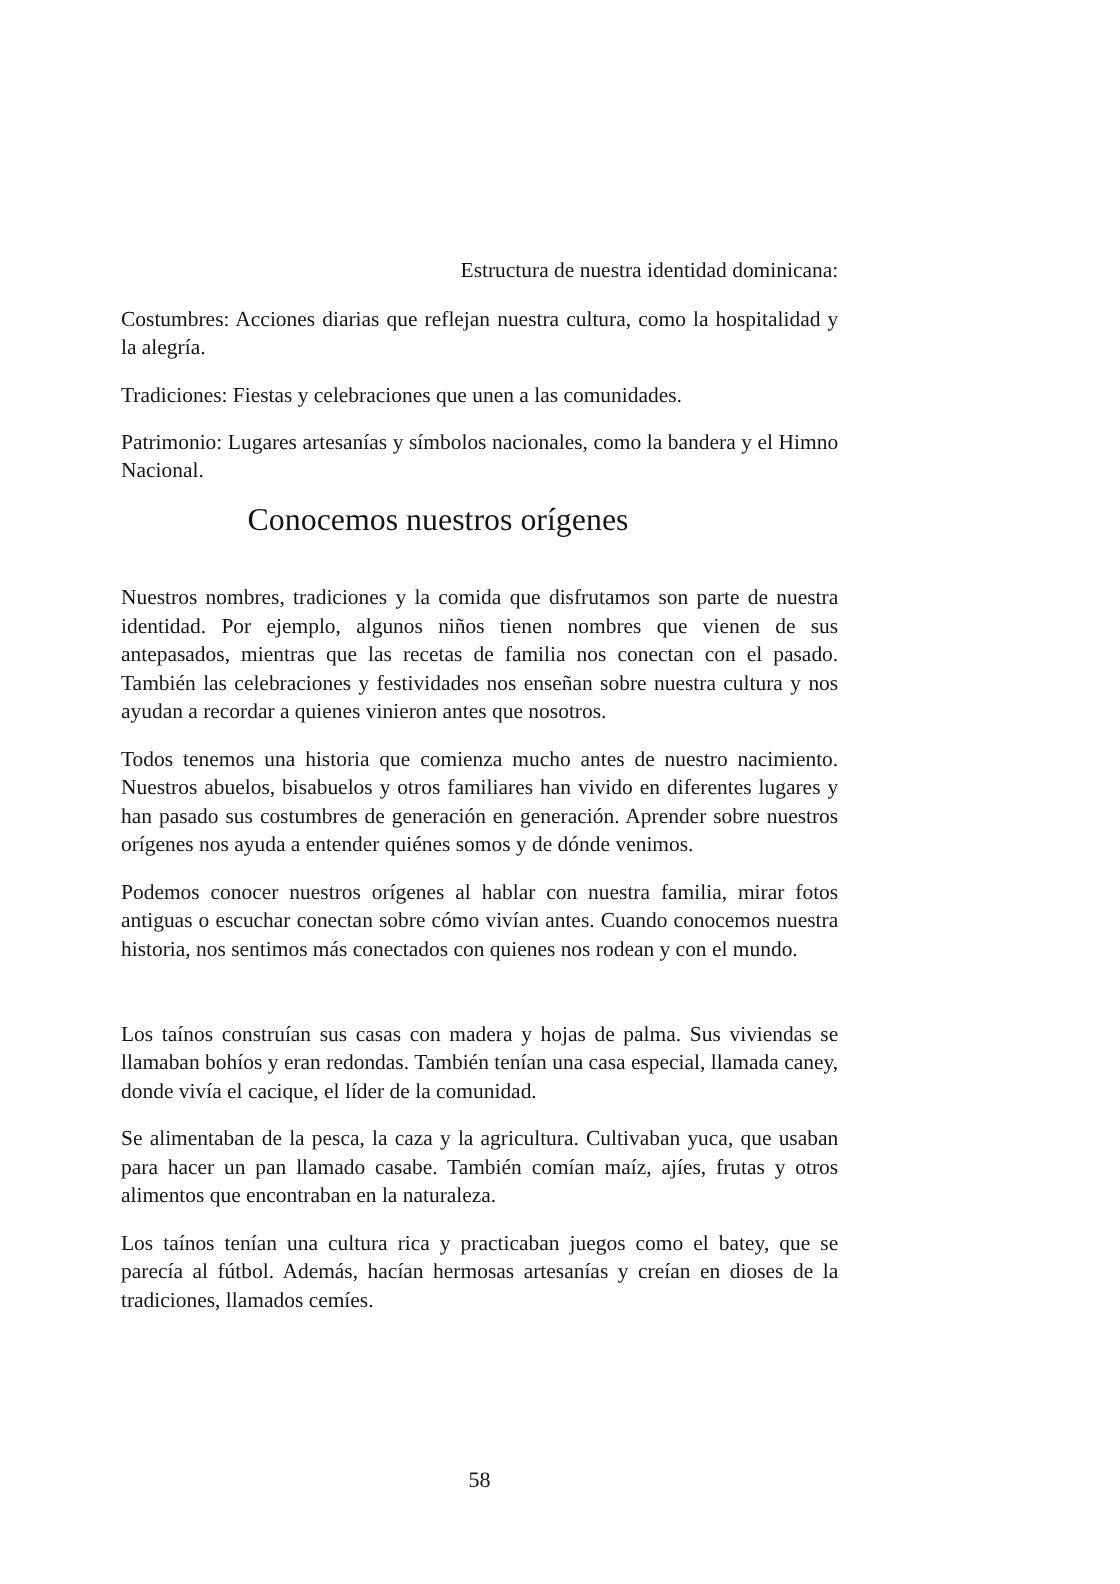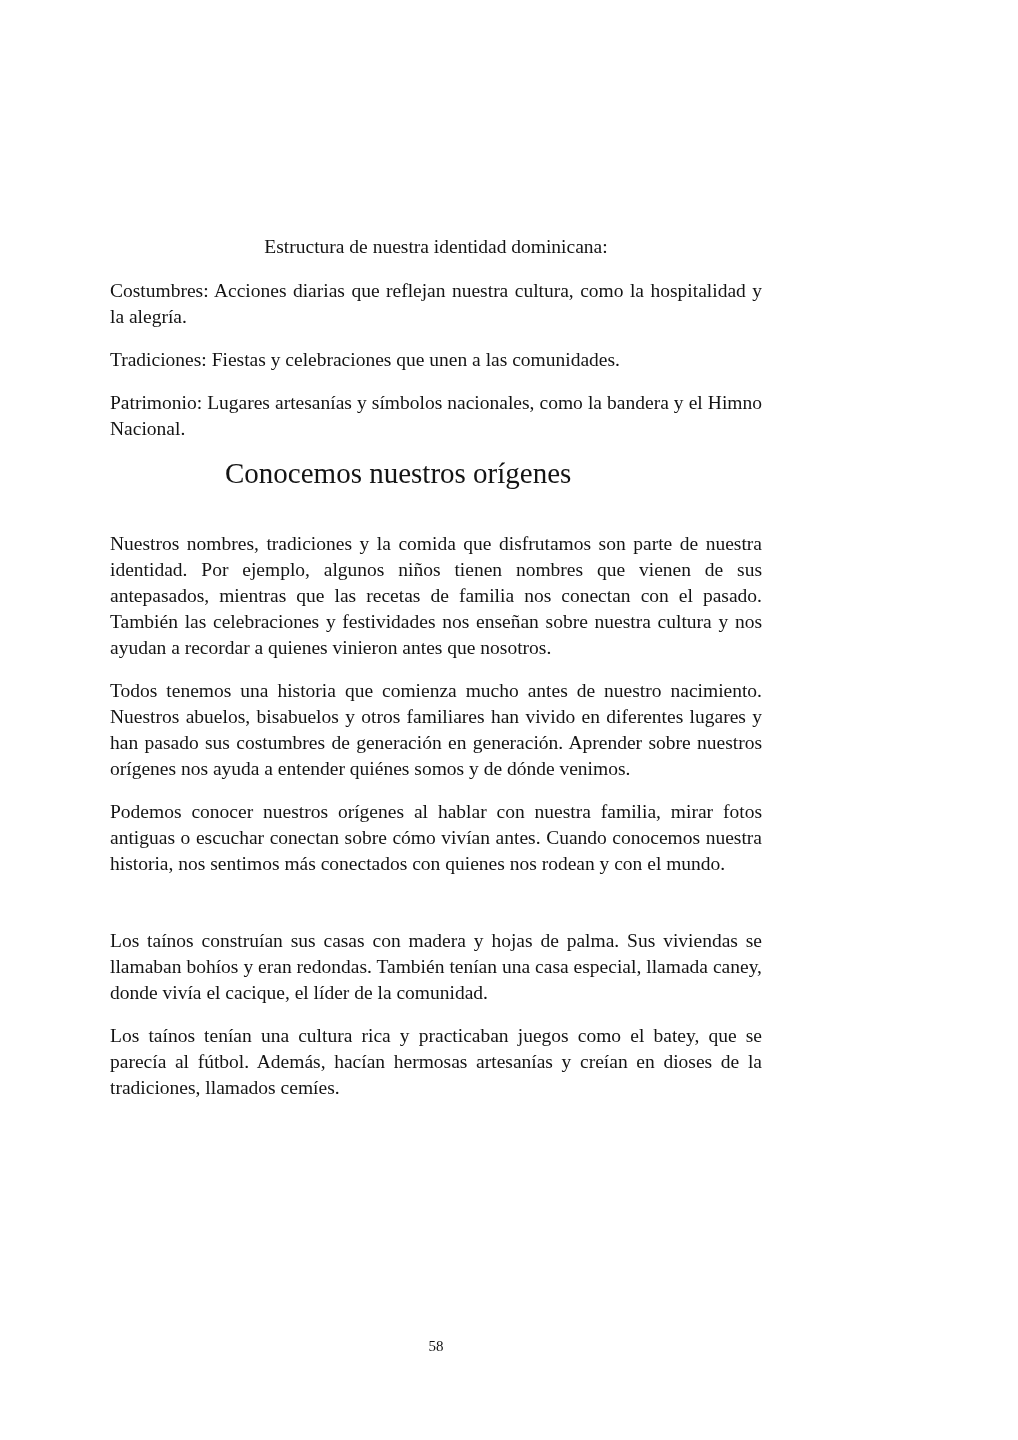--- a/index.html
+++ b/index.html
@@ -27,40 +27,40 @@
     width: 652px;
     font-size: 19.5px;
     line-height: 26px;
   }
   .para {
     text-align: justify;
     margin: 0 0 17px 0;
     font-family: Liberation Serif, serif;
   }
   .single-line {
-    text-align: center;
+    text-align: right;
     margin: 0 0 18px 0;
   }
   .heading {
     font-size: 29px;
     font-weight: normal;
     line-height: 28px;
     margin: 14px 0 44px 115px;
     text-align: left;
   }
   .gap-before {
     margin-top: 51px;
   }
   .footer {
     position: absolute;
     left: 110px;
     top: 1336px;
     width: 652px;
     text-align: center;
-    font-size: 15px;
+    font-size: 20px;
     line-height: 20px;
   }
 </style>
 </head>
 <body>
 
 <div class="page">
   <div class="content">
 
     <p class="single-line">Estructura de nuestra identidad dominicana:</p>
@@ -75,19 +75,20 @@
     <h2 class="heading">Conocemos nuestros orígenes</h2>
 
     <p class="para">Nuestros nombres, tradiciones y la comida que disfrutamos son parte de nuestra identidad. Por ejemplo, algunos niños tienen nombres que vienen de sus antepasados, mientras que las recetas de familia nos conectan con el pasado. También las celebraciones y festividades nos enseñan sobre nuestra cultura y nos ayudan a recordar a quienes vinieron antes que nosotros.</p>
 
     <p class="para">Todos tenemos una historia que comienza mucho antes de nuestro nacimiento. Nuestros abuelos, bisabuelos y otros familiares han vivido en diferentes lugares y han pasado sus costumbres de generación en generación. Aprender sobre nuestros orígenes nos ayuda a entender quiénes somos y de dónde venimos.</p>
 
     <p class="para">Podemos conocer nuestros orígenes al hablar con nuestra familia, mirar fotos antiguas o escuchar conectan sobre cómo vivían antes. Cuando conocemos nuestra historia, nos sentimos más conectados con quienes nos rodean y con el mundo.</p>
 
     <p class="para gap-before">Los taínos construían sus casas con madera y hojas de palma. Sus viviendas se llamaban bohíos y eran redondas. También tenían una casa especial, llamada caney, donde vivía el cacique, el líder de la comunidad.</p>
 
+    <p class="para">Se alimentaban de la pesca, la caza y la agricultura. Cultivaban yuca, que usaban para hacer un pan llamado casabe. También comían maíz, ajíes, frutas y otros alimentos que encontraban en la naturaleza.</p>
 
     <p class="para">Los taínos tenían una cultura rica y practicaban juegos como el batey, que se parecía al fútbol. Además, hacían hermosas artesanías y creían en dioses de la tradiciones, llamados cemíes.</p>
 
   </div>
 
   <div class="footer">58</div>
 </div>
 
 </body></html>

